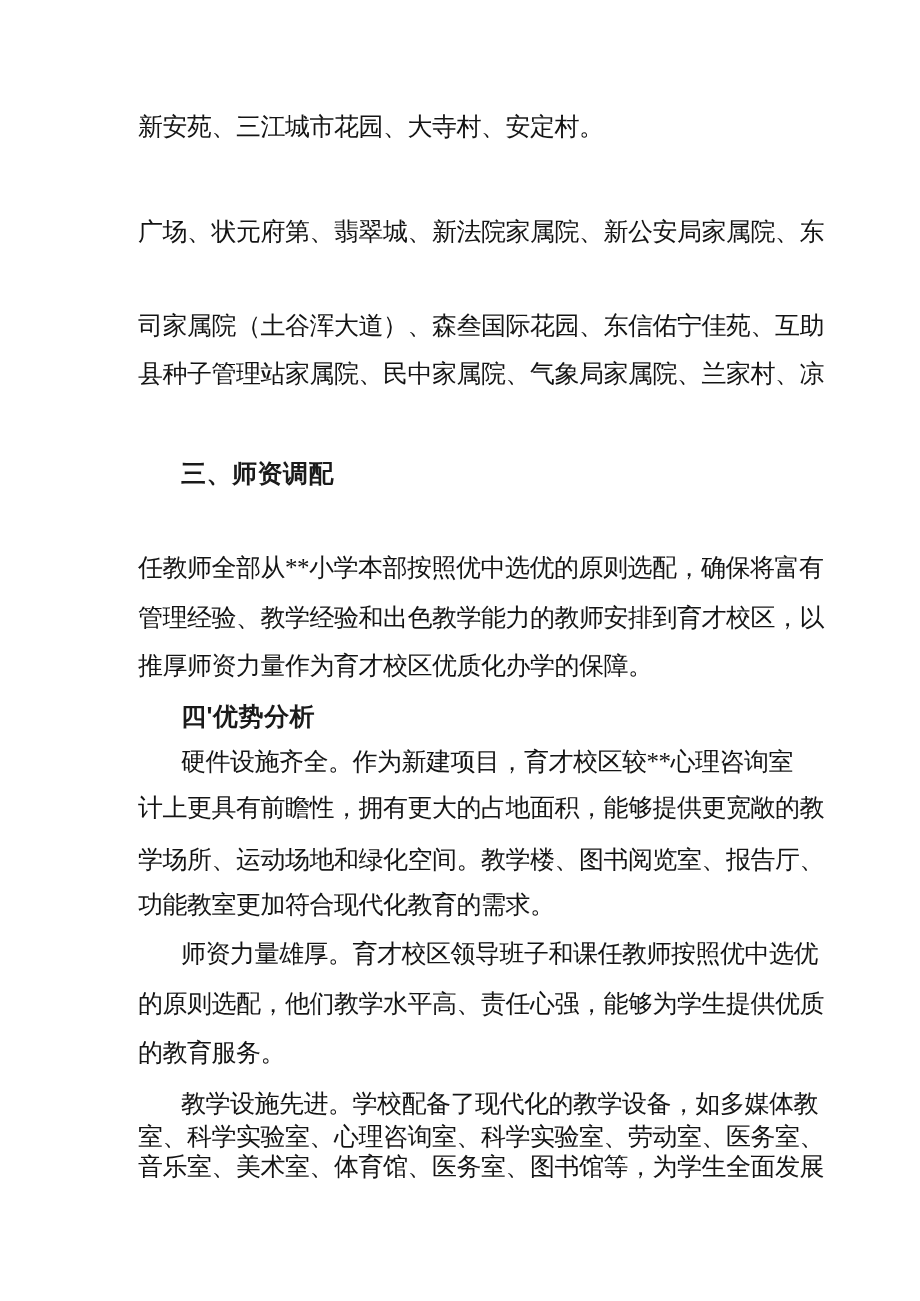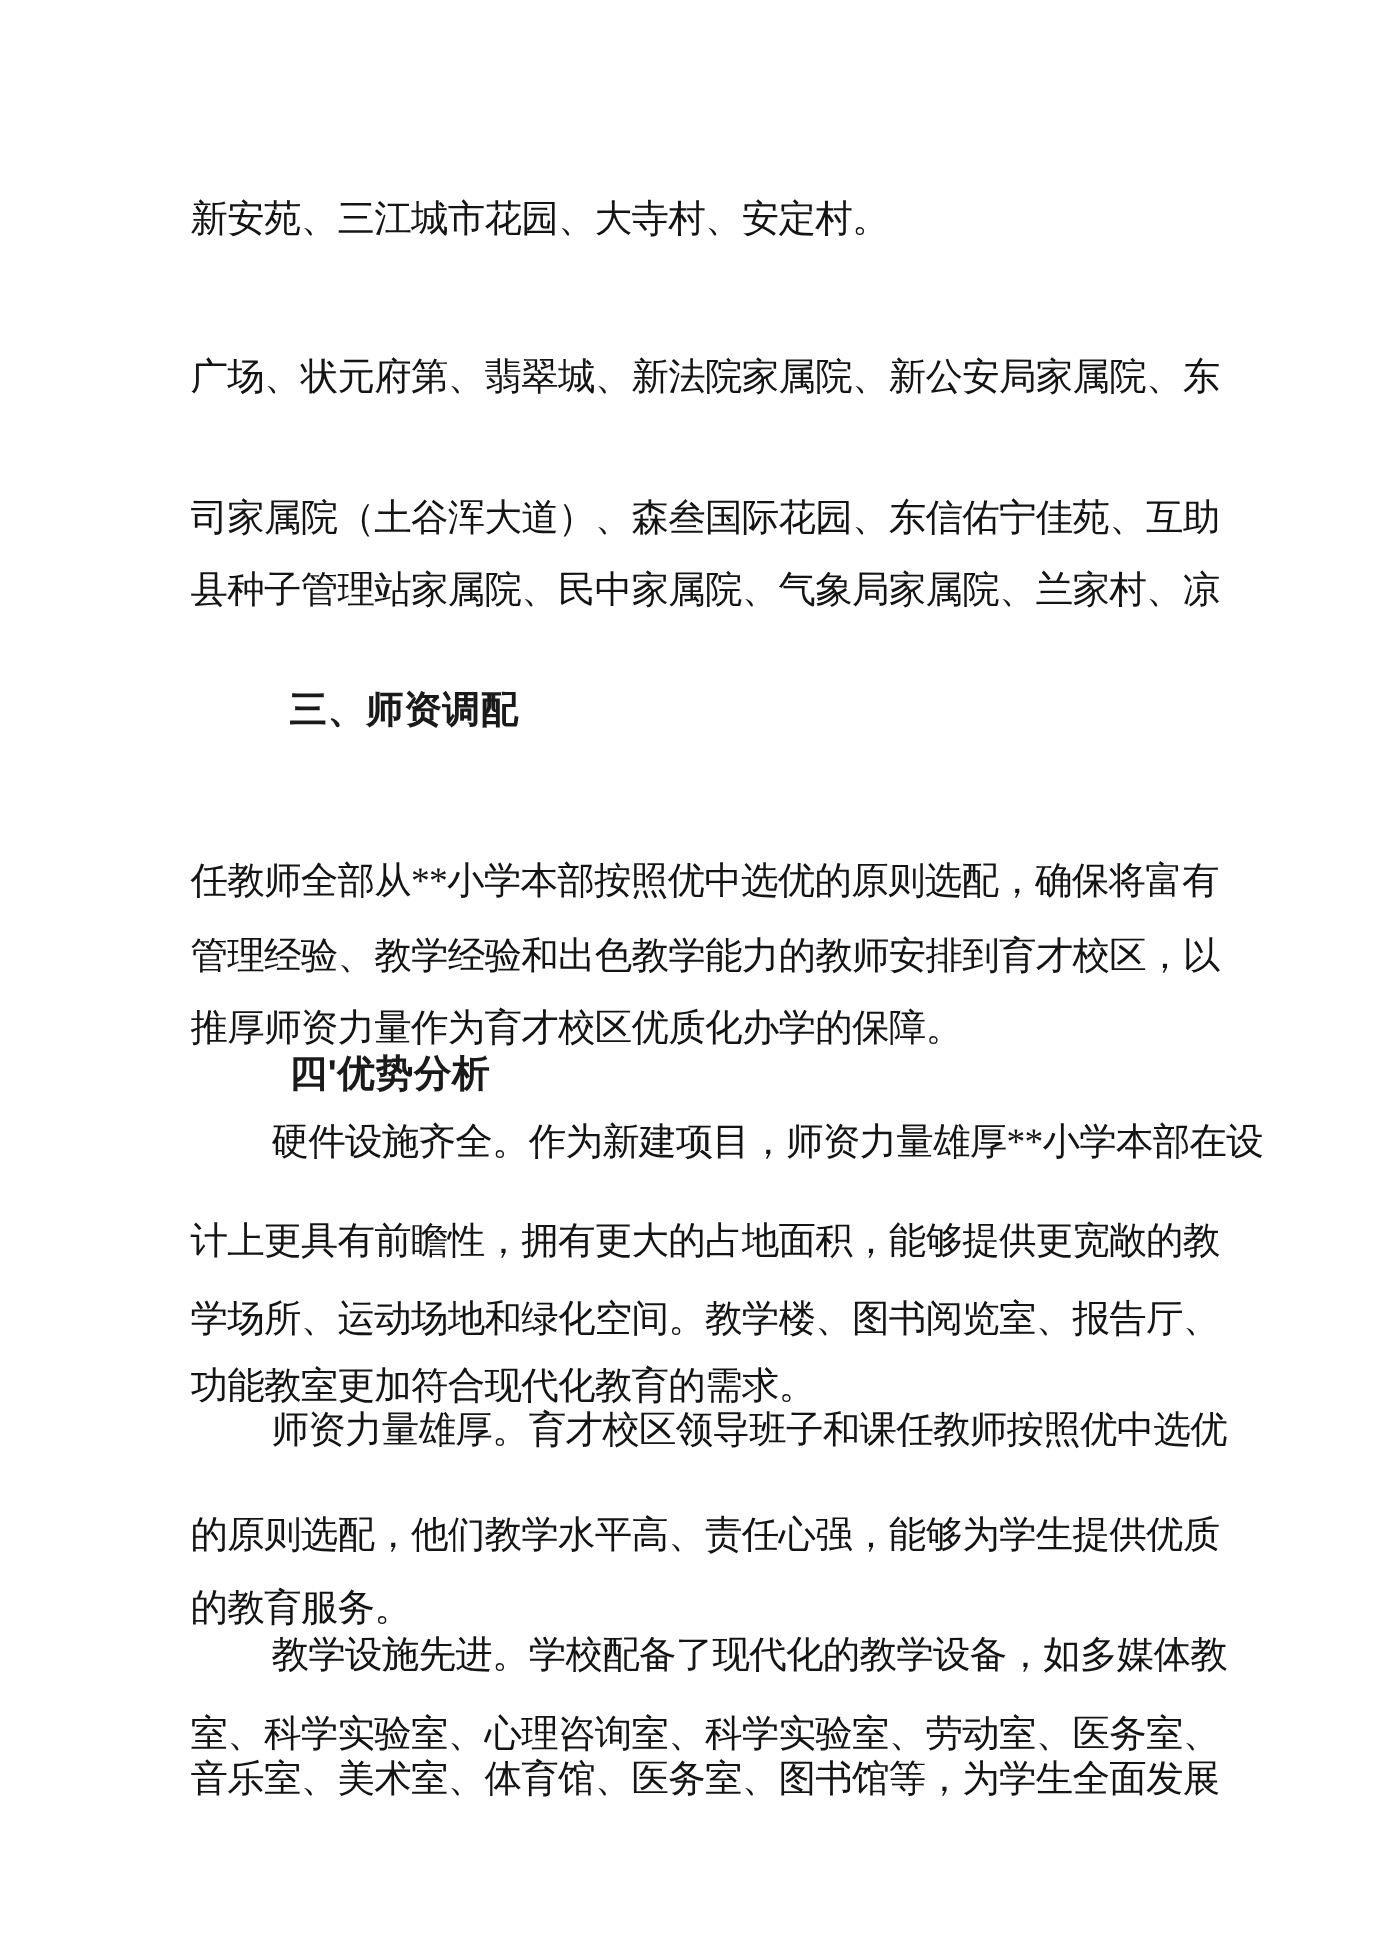--- a/index.html
+++ b/index.html
@@ -17,49 +17,48 @@
   .line {
     position: absolute;
     white-space: nowrap;
     color: #141414;
     font-family: "Liberation Serif", "DejaVu Serif", serif;
     font-size: 25px;
     letter-spacing: -0.5px;
     line-height: 34px;
     height: 34px;
   }
-  .cont   { left: 127px; margin-top: 20px; }
+  .cont   { left: 138px; }
   .indent { left: 181px; }
   .heading {
     font-family: "Liberation Sans", "DejaVu Sans", sans-serif;
     font-weight: 700;
     font-size: 25px;
     letter-spacing: 0.5px;
     color: #1a1a1a;
-    margin-left: 12px;
   }
 </style>
 </head>
 <body>
 
 <div class="page">
   <div class="line cont" style="top:110px">新安苑、三江城市花园、大寺村、安定村。</div>
   <div class="line cont" style="top:215px">广场、状元府第、翡翠城、新法院家属院、新公安局家属院、东</div>
   <div class="line cont" style="top:309px">司家属院（土谷浑大道）、森叁国际花园、东信佑宁佳苑、互助</div>
   <div class="line cont" style="top:357px">县种子管理站家属院、民中家属院、气象局家属院、兰家村、凉</div>
 
   <div class="line indent heading" style="top:456px">三、师资调配</div>
 
   <div class="line cont" style="top:551px">任教师全部从**小学本部按照优中选优的原则选配，确保将富有</div>
   <div class="line cont" style="top:601px">管理经验、教学经验和出色教学能力的教师安排到育才校区，以</div>
   <div class="line cont" style="top:649px">推厚师资力量作为育才校区优质化办学的保障。</div>
 
   <div class="line indent heading" style="top:699px">四'优势分析</div>
 
-  <div class="line indent" style="top:745px">硬件设施齐全。作为新建项目，师资力量雄厚**小学本部在设</div>
+  <div class="line indent" style="top:745px">硬件设施齐全。作为新建项目，育才校区较**心理咨询室</div>
   <div class="line cont" style="top:791px">计上更具有前瞻性，拥有更大的占地面积，能够提供更宽敞的教</div>
   <div class="line cont" style="top:843px">学场所、运动场地和绿化空间。教学楼、图书阅览室、报告厅、</div>
   <div class="line cont" style="top:888px">功能教室更加符合现代化教育的需求。</div>
 
   <div class="line indent" style="top:937px">师资力量雄厚。育才校区领导班子和课任教师按照优中选优</div>
   <div class="line cont" style="top:987px">的原则选配，他们教学水平高、责任心强，能够为学生提供优质</div>
   <div class="line cont" style="top:1036px">的教育服务。</div>
 
   <div class="line indent" style="top:1087px">教学设施先进。学校配备了现代化的教学设备，如多媒体教</div>
   <div class="line cont" style="top:1150px">音乐室、美术室、体育馆、医务室、图书馆等，为学生全面发展</div>

